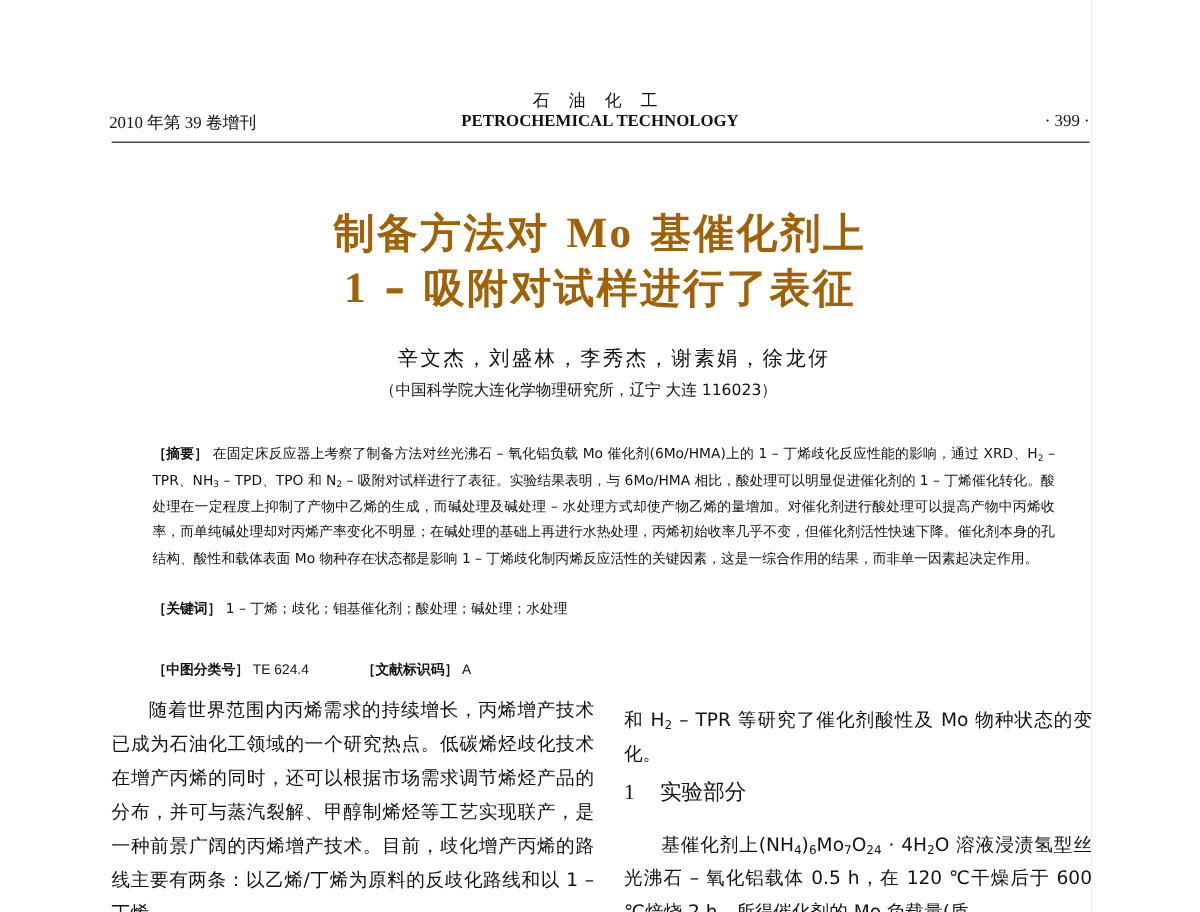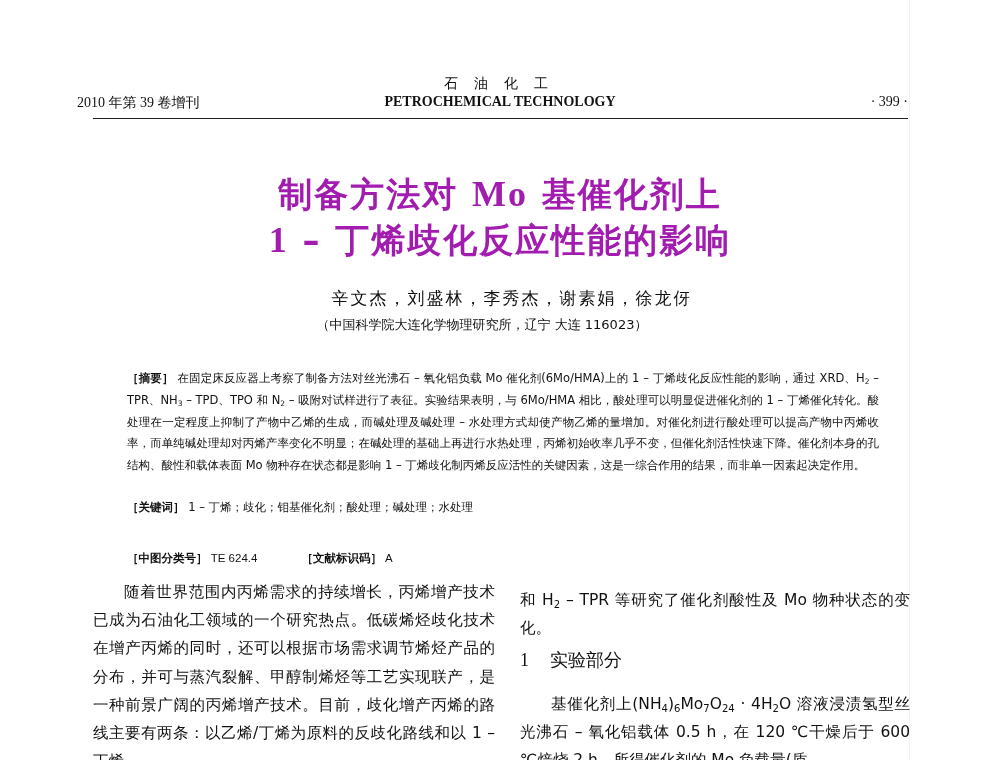--- a/index.html
+++ b/index.html
@@ -4,27 +4,27 @@
 <style>
   html, body { margin: 0; padding: 0; background: #ffffff; }
   body {
     width: 1000px; height: 760px; overflow: hidden; position: relative;
     font-family: "DejaVu Serif", "Liberation Serif", serif; color: #111;
   }
   .abs { position: absolute; }
   
   .hdr-cn { left: 0; width: 1000px; top: 75px; text-align: center; font-size: 14px; letter-spacing: 16px; padding-left: 8px; box-sizing: border-box; }
   .hdr-en { left: 0; width: 1000px; top: 94px; text-align: center; font-family: "Liberation Serif", serif; font-size: 14px; letter-spacing: 0px; font-weight: bold; }
-  .hdr-left { left: 77px; top: 94px; font-family: "Liberation Serif", serif; font-size: 14px; }
+  .hdr-left { left: 91px; top: 94px; font-family: "Liberation Serif", serif; font-size: 14px; }
   .hdr-right { left: 846px; top: 94px; width: 62px; text-align: right; font-family: "Liberation Serif", serif; font-size: 14px; }
   .hdr-rule { left: 93px; top: 118px; width: 815px; height: 1px; background: #222; }
   .edge-line { left: 909px; top: 0; width: 1px; height: 760px; background: #f2f2f2; }
 
   
-  .title { left: 0; width: 1000px; text-align: center; font-family: "DejaVu Sans", sans-serif; font-weight: bold; font-size: 34px; color: #a21caf; letter-spacing: 2px; }
+  .title { left: 0; width: 1000px; text-align: center; font-family: "DejaVu Sans", sans-serif; font-weight: bold; font-size: 34px; color: #a16207; letter-spacing: 2px; }
   .title1 { top: 172px; }
   .title2 { top: 218px; }
   .title b.latin { font-family: "Liberation Serif", serif; font-weight: bold; font-size: 36px; }
 
   .authors { left: 12px; width: 1000px; top: 287px; text-align: center; font-size: 17px; letter-spacing: 2px; }
   .affil { left: 0; width: 964px; top: 316px; text-align: center; font-size: 13px; font-family: "DejaVu Sans", sans-serif; }
 
   
   .abstract { left: 127px; top: 368px; width: 752px; font-size: 11.5px; line-height: 21.8px; font-family: "DejaVu Sans", sans-serif; text-align: justify; text-align-last: left; }
   .abstract .lbl { font-weight: bold; }
@@ -47,21 +47,21 @@
 
 <div class="abs edge-line"></div>
 
 <div class="abs hdr-cn">石油化工</div>
 <div class="abs hdr-en">PETROCHEMICAL TECHNOLOGY</div>
 <div class="abs hdr-left">2010 年第 39 卷增刊</div>
 <div class="abs hdr-right">· 399 ·</div>
 <div class="abs hdr-rule"></div>
 
 <div class="abs title title1"><span>制备方法对 </span><b class="latin">Mo</b><span> 基催化剂上</span></div>
-<div class="abs title title2"><b class="latin">1</b><span> – 丁烯歧化反应性能的影响</span></div>
+<div class="abs title title2"><b class="latin">1</b><span> – 吸附对试样进行了表征</span></div>
 
 <div class="abs authors">辛文杰，刘盛林，李秀杰，谢素娟，徐龙伢</div>
 <div class="abs affil">（中国科学院大连化学物理研究所，辽宁 大连 116023）</div>
 
 <div class="abs abstract"><span class="lbl">［摘要］</span><span> 在固定床反应器上考察了制备方法对丝光沸石 – 氧化铝负载 Mo 催化剂(6Mo/HMA)上的 1 – 丁烯歧化反应性能的影响，通过 XRD、H</span><sub>2</sub><span> – TPR、NH</span><sub>3</sub><span> – TPD、TPO 和 N</span><sub>2</sub><span> – 吸附对试样进行了表征。实验结果表明，与 6Mo/HMA 相比，酸处理可以明显促进催化剂的 1 – 丁烯催化转化。酸处理在一定程度上抑制了产物中乙烯的生成，而碱处理及碱处理 – 水处理方式却使产物乙烯的量增加。对催化剂进行酸处理可以提高产物中丙烯收率，而单纯碱处理却对丙烯产率变化不明显；在碱处理的基础上再进行水热处理，丙烯初始收率几乎不变，但催化剂活性快速下降。催化剂本身的孔结构、酸性和载体表面 Mo 物种存在状态都是影响 1 – 丁烯歧化制丙烯反应活性的关键因素，这是一综合作用的结果，而非单一因素起决定作用。</span></div>
 
 <div class="abs kw"><span class="lbl">［关键词］</span><span> 1 – 丁烯；歧化；钼基催化剂；酸处理；碱处理；水处理</span></div>
 
 <div class="abs cls"><span class="lbl">［中图分类号］</span><span> TE 624.4</span><span class="gap"></span><span class="lbl">［文献标识码］</span><span> A</span></div>
 

